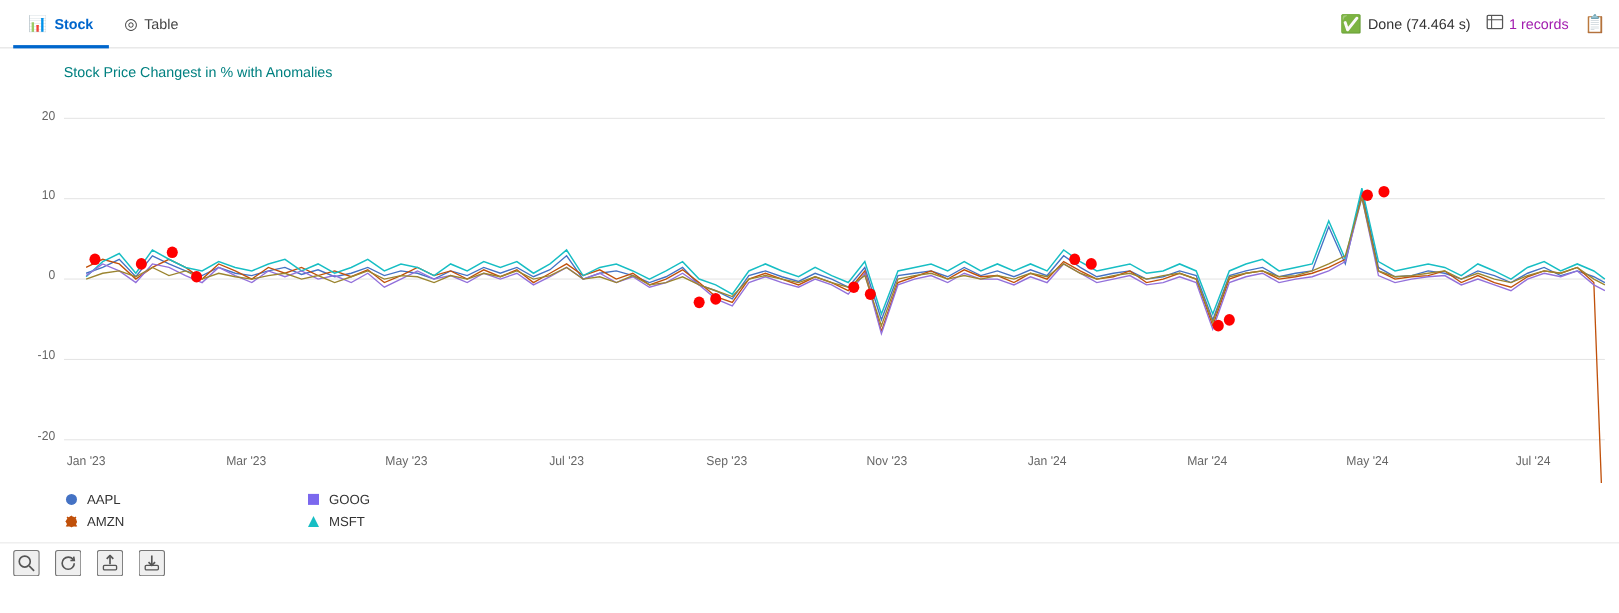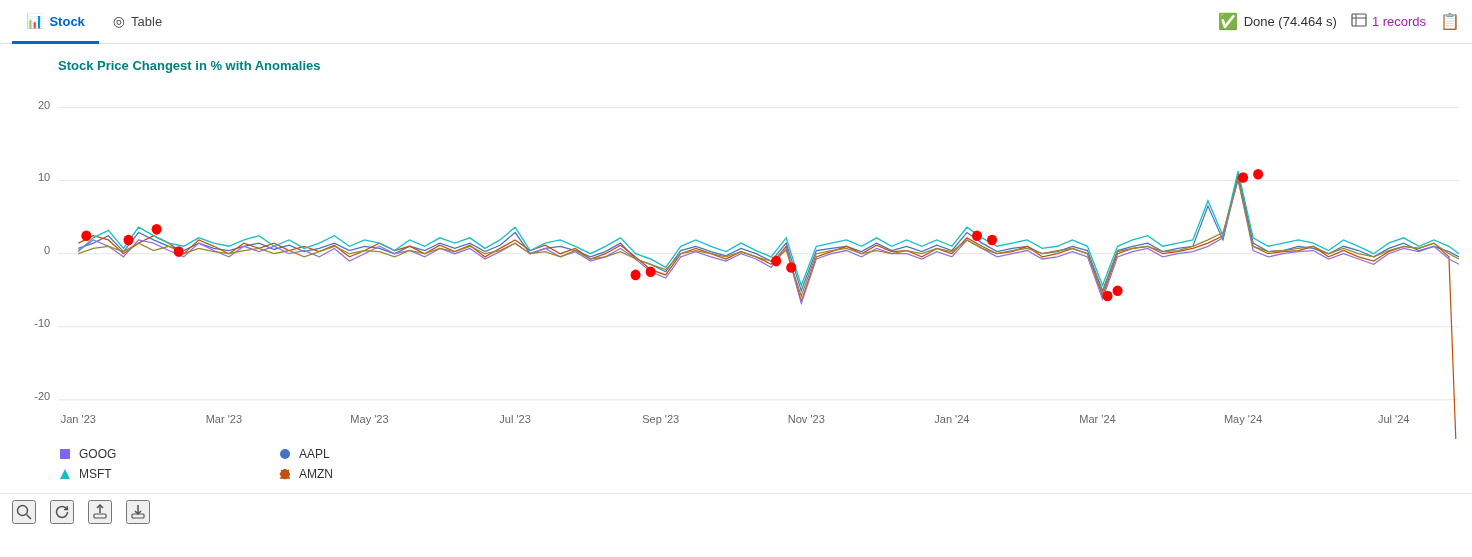--- a/index.html
+++ b/index.html
@@ -72,21 +72,21 @@
       cursor: pointer;
     }
 
     .chart-container {
       padding: 10px 8px 4px 8px;
     }
 
     .chart-title {
       color: #008080;
       font-size: 13px;
-      font-weight: 700;
+      font-weight: 400;
       padding: 4px 0 6px 50px;
     }
 
     .chart-area {
       position: relative;
       width: 100%;
       height: 360px;
     }
 
     svg.chart-svg {
@@ -276,38 +276,20 @@
       <circle cx="1245" cy="90" r="5" fill="#FF0000"></circle>
       <circle cx="1445" cy="420" r="5" fill="#FF0000"></circle>
     </svg>
   </div>
 
   <div class="legend-area">
     <div class="legend-col">
       <div class="legend-item">
         <span class="legend-symbol">
           <svg width="12" height="12">
-              <rect x="1" y="1" width="10" height="10" fill="#7B68EE"></rect>
-            </svg>
-        </span>
-        <span>GOOG</span>
-      </div>
-      <div class="legend-item">
-        <span class="legend-symbol">
-          <svg width="12" height="12">
-              <polygon points="6,1 11,11 1,11" fill="#17BEC4"></polygon>
-            </svg>
-        </span>
-        <span>MSFT</span>
-      </div>
-    </div>
-    <div class="legend-col">
-      <div class="legend-item">
-        <span class="legend-symbol">
-          <svg width="12" height="12">
               <circle cx="6" cy="6" r="5" fill="#4472C4"></circle>
             </svg>
         </span>
         <span>AAPL</span>
       </div>
       <div class="legend-item">
         <span class="legend-symbol">
           <svg width="12" height="12">
               <polygon points="6,1 11,11 1,11" fill="none"></polygon>
               <rect x="2" y="3" width="8" height="7" fill="#C0500A" transform="rotate(45,6,6)"></rect>
@@ -316,20 +298,38 @@
               <polygon points="6,2 10,10 2,10" fill="none" stroke="#C0500A" stroke-width="1.5"></polygon>
             </svg>
 
           <svg width="12" height="12" style="margin-left:-12px">
               <polygon points="6,1 11,6 6,11 1,6" fill="#C0500A"></polygon>
             </svg>
         </span>
         <span>AMZN</span>
       </div>
     </div>
+    <div class="legend-col">
+      <div class="legend-item">
+        <span class="legend-symbol">
+          <svg width="12" height="12">
+              <rect x="1" y="1" width="10" height="10" fill="#7B68EE"></rect>
+            </svg>
+        </span>
+        <span>GOOG</span>
+      </div>
+      <div class="legend-item">
+        <span class="legend-symbol">
+          <svg width="12" height="12">
+              <polygon points="6,1 11,11 1,11" fill="#17BEC4"></polygon>
+            </svg>
+        </span>
+        <span>MSFT</span>
+      </div>
+    </div>
   </div>
 </div>
 
 <div class="toolbar-area">
   <button class="toolbar-btn" title="Search">
     <svg width="16" height="16" viewBox="0 0 16 16" fill="none">
       <circle cx="6.5" cy="6.5" r="5" stroke="#555" stroke-width="1.5"></circle>
       <line x1="10.5" y1="10.5" x2="15" y2="15" stroke="#555" stroke-width="1.5"></line>
     </svg>
   </button>

